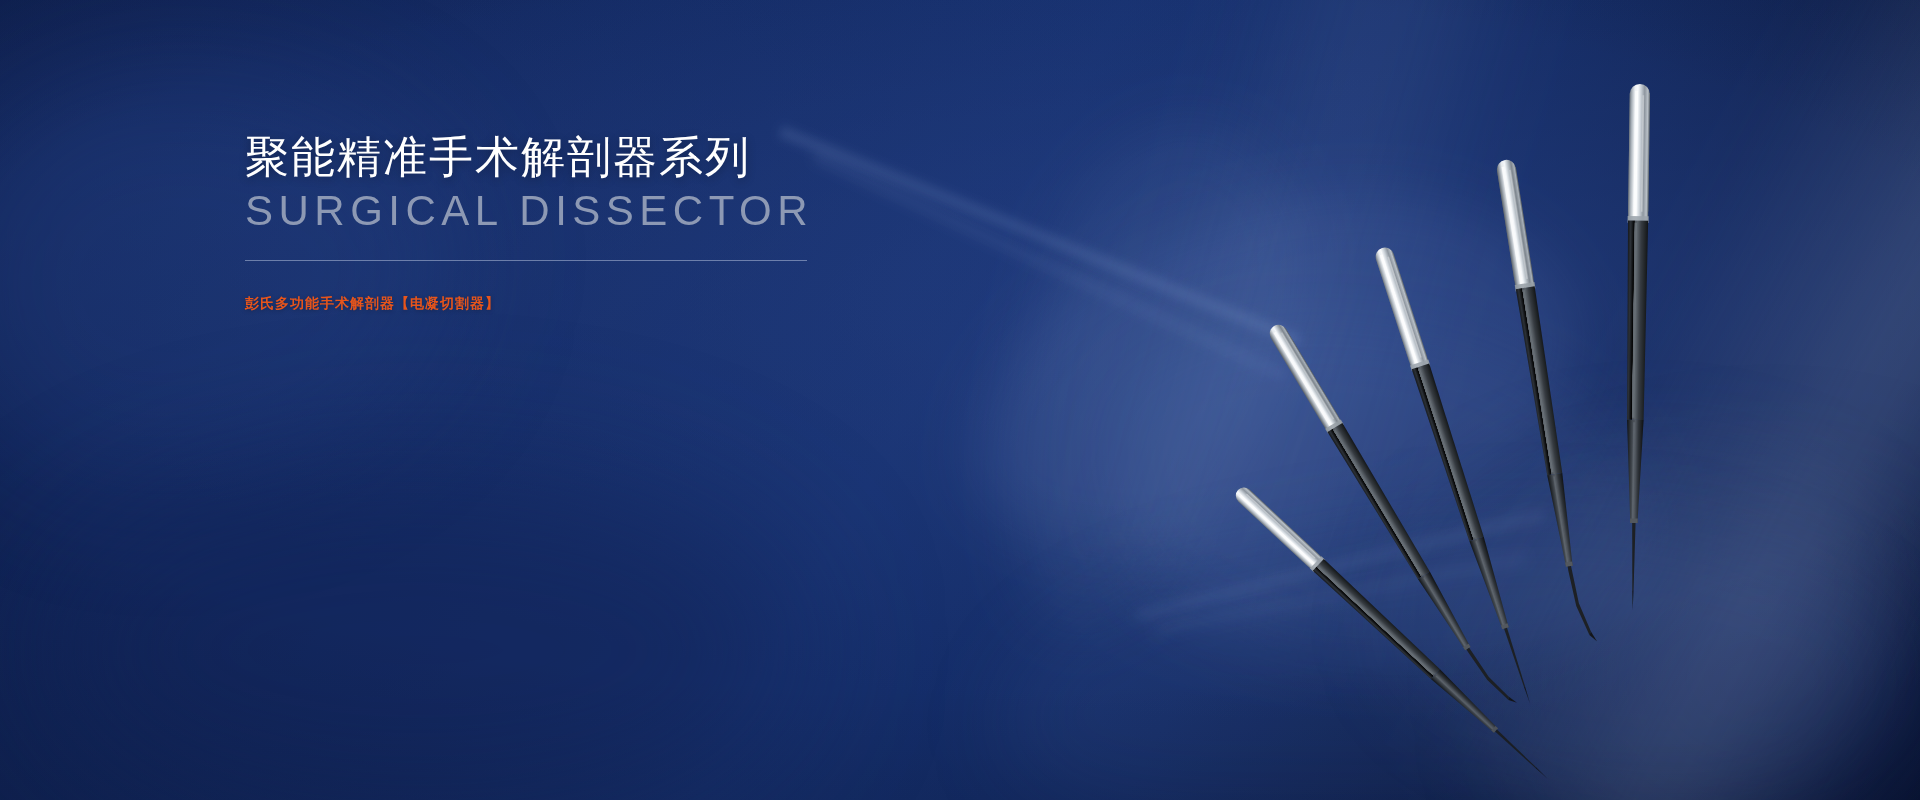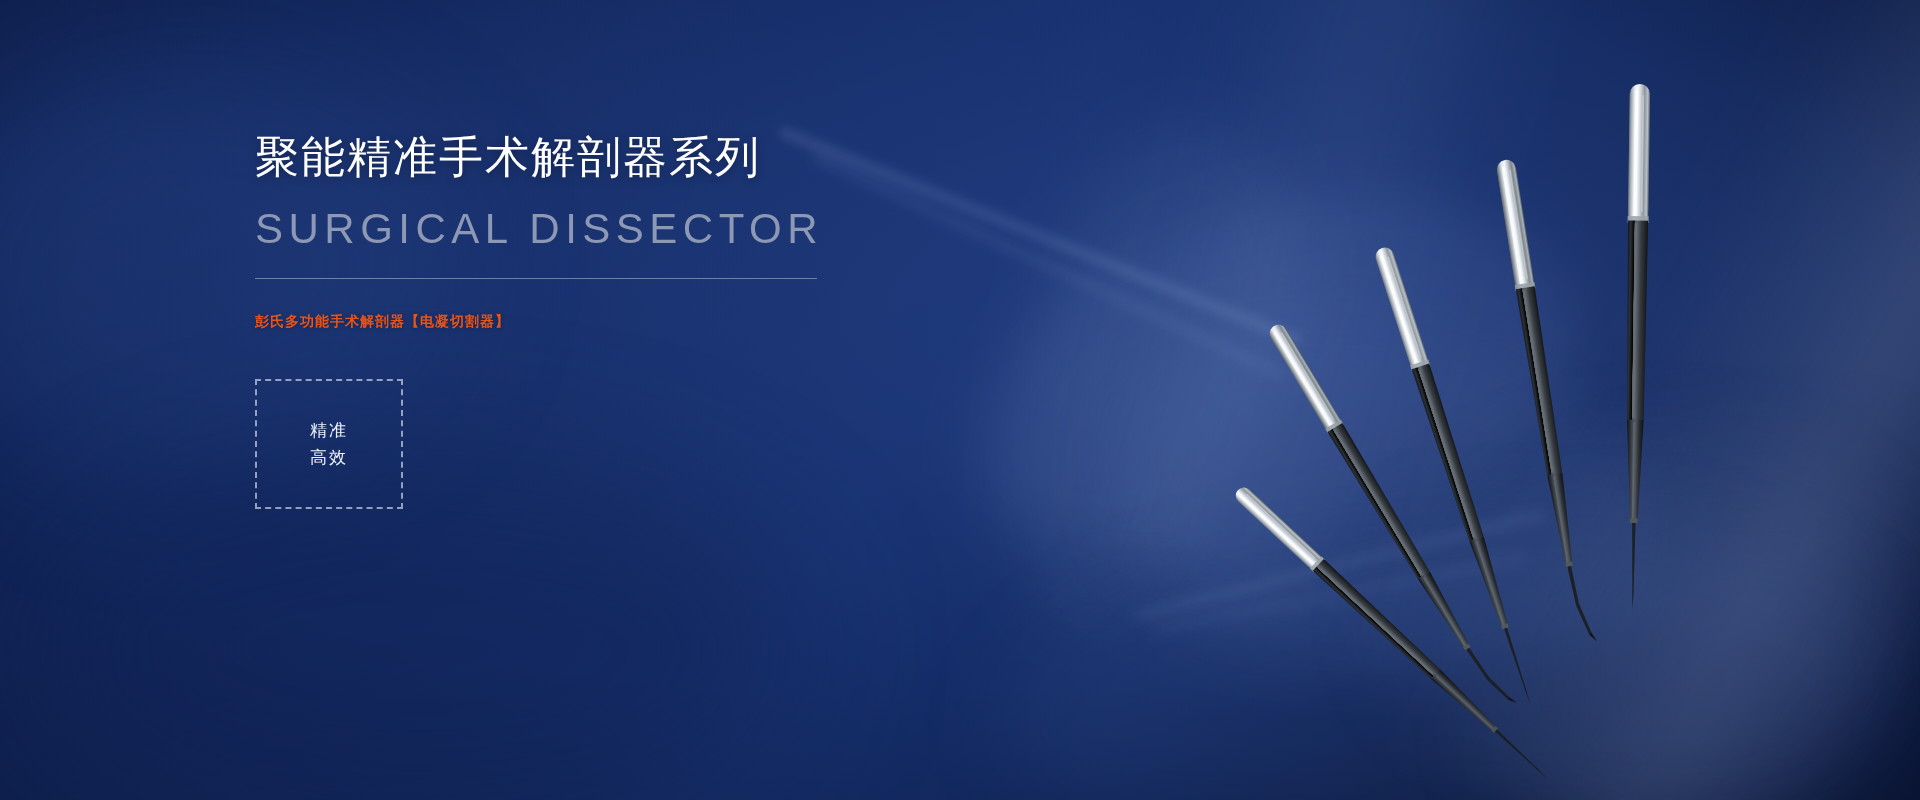--- a/index.html
+++ b/index.html
@@ -80,33 +80,33 @@
     background:linear-gradient(90deg,rgba(150,178,232,0) 0%,rgba(150,178,232,.10) 50%,rgba(150,178,232,0) 100%);
     filter:blur(40px);
     pointer-events:none;
   }
   .vig{
     position:absolute; inset:0; pointer-events:none;
     background:radial-gradient(130% 105% at 50% 42%, rgba(0,0,0,0) 42%, rgba(4,10,28,.52) 100%);
   }
 
   
-  .copy{ position:absolute; left:255px; top:130px; width:680px; }
+  .copy{ position:absolute; left:245px; top:130px; width:680px; }
 
   .title-cn{
     font-size:44px;
     line-height:1.24;
     letter-spacing:2px;
     color:#ffffff;
     font-weight:400;
     text-shadow:0 2px 10px rgba(0,0,0,.32);
     white-space:nowrap;
   }
   .title-en{
-    margin-top:18px;
+    margin-top:0;
     font-size:42px;
     line-height:1.22;
     letter-spacing:5.5px;
     color:#8d99b4;
     font-weight:300;
     white-space:nowrap;
   }
   .rule{
     margin-top:24px;
     width:562px; height:1px;
@@ -276,23 +276,19 @@
 
     <div class="title-cn">聚能精准手术解剖器系列</div>
     <div class="title-en">SURGICAL DISSECTOR</div>
 
     <div class="rule"></div>
 
     <div class="subtitle">彭氏多功能手术解剖器【电凝切割器】</div>
 
     <div class="features">
 
-      <div class="feat">
-        <span>精准</span>
-        <span>高效</span>
-      </div>
 
 
 
     </div>
   </div>
 
 </div>
 
 </body></html>

